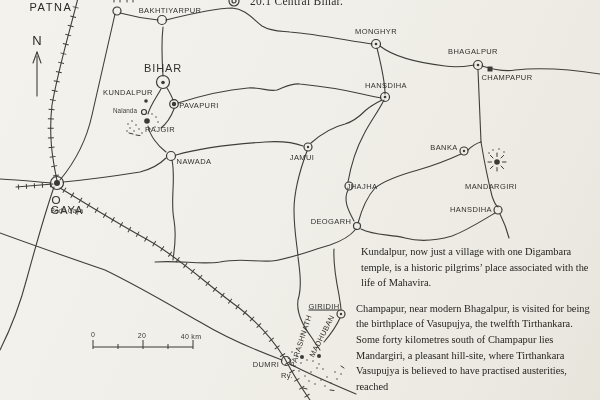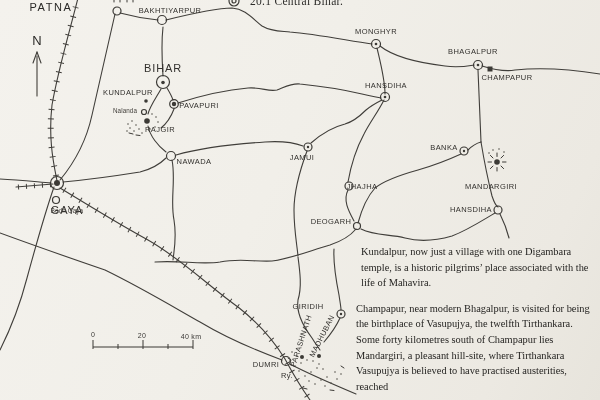--- a/index.html
+++ b/index.html
@@ -279,21 +279,21 @@
 <div class="lbl" style="left:199px;top:105px;">PAVAPURI</div>
 <div class="lbl" style="left:160px;top:129px;">RAJGIR</div>
 <div class="lbl" style="left:386px;top:85px;">HANSDIHA</div>
 <div class="lbl" style="left:194px;top:161px;">NAWADA</div>
 <div class="lbl" style="left:302px;top:157px;">JAMUI</div>
 <div class="lbl" style="left:362px;top:174px;margin-top:12px;">JHAJHA</div>
 <div class="lbl" style="left:444px;top:147px;">BANKA</div>
 <div class="lbl" style="left:491px;top:174px;margin-top:12px;">MANDARGIRI</div>
 <div class="lbl" style="left:471px;top:209px;">HANSDIHA</div>
 <div class="lbl" style="left:331px;top:221px;">DEOGARH</div>
-<div class="lbl" style="left:308px;top:306px;">GIRIDIH</div>
+<div class="lbl" style="left:324px;top:306px;text-decoration:underline;">GIRIDIH</div>
 <div class="lbl lbl-md" style="left:67px;top:174px;margin-top:36px;">GAYA</div>
 <div class="lbl lbl-sm" style="left:67px;top:210px;">Bodh Gaya</div>
 <div class="lbl" style="left:266px;top:364px;">DUMRI</div>
 <div class="lbl" style="left:265px;top:375px;padding-left:44px;">Ry.</div>
 <div class="lbl rot-parasnath" style="left:301px;top:341px;">PARASHNATH</div>
 <div class="lbl rot-madhuban" style="left:322px;top:336px;">MADHUBAN</div>
 <div class="lbl lbl-n" style="left:37px;top:40px;">N</div>
 <div class="lbl lbl-scale" style="left:93px;top:334px;">0</div>
 <div class="lbl lbl-scale" style="left:142px;top:335px;">20</div>
 <div class="lbl lbl-scale" style="left:191px;top:336px;">40 km</div>

